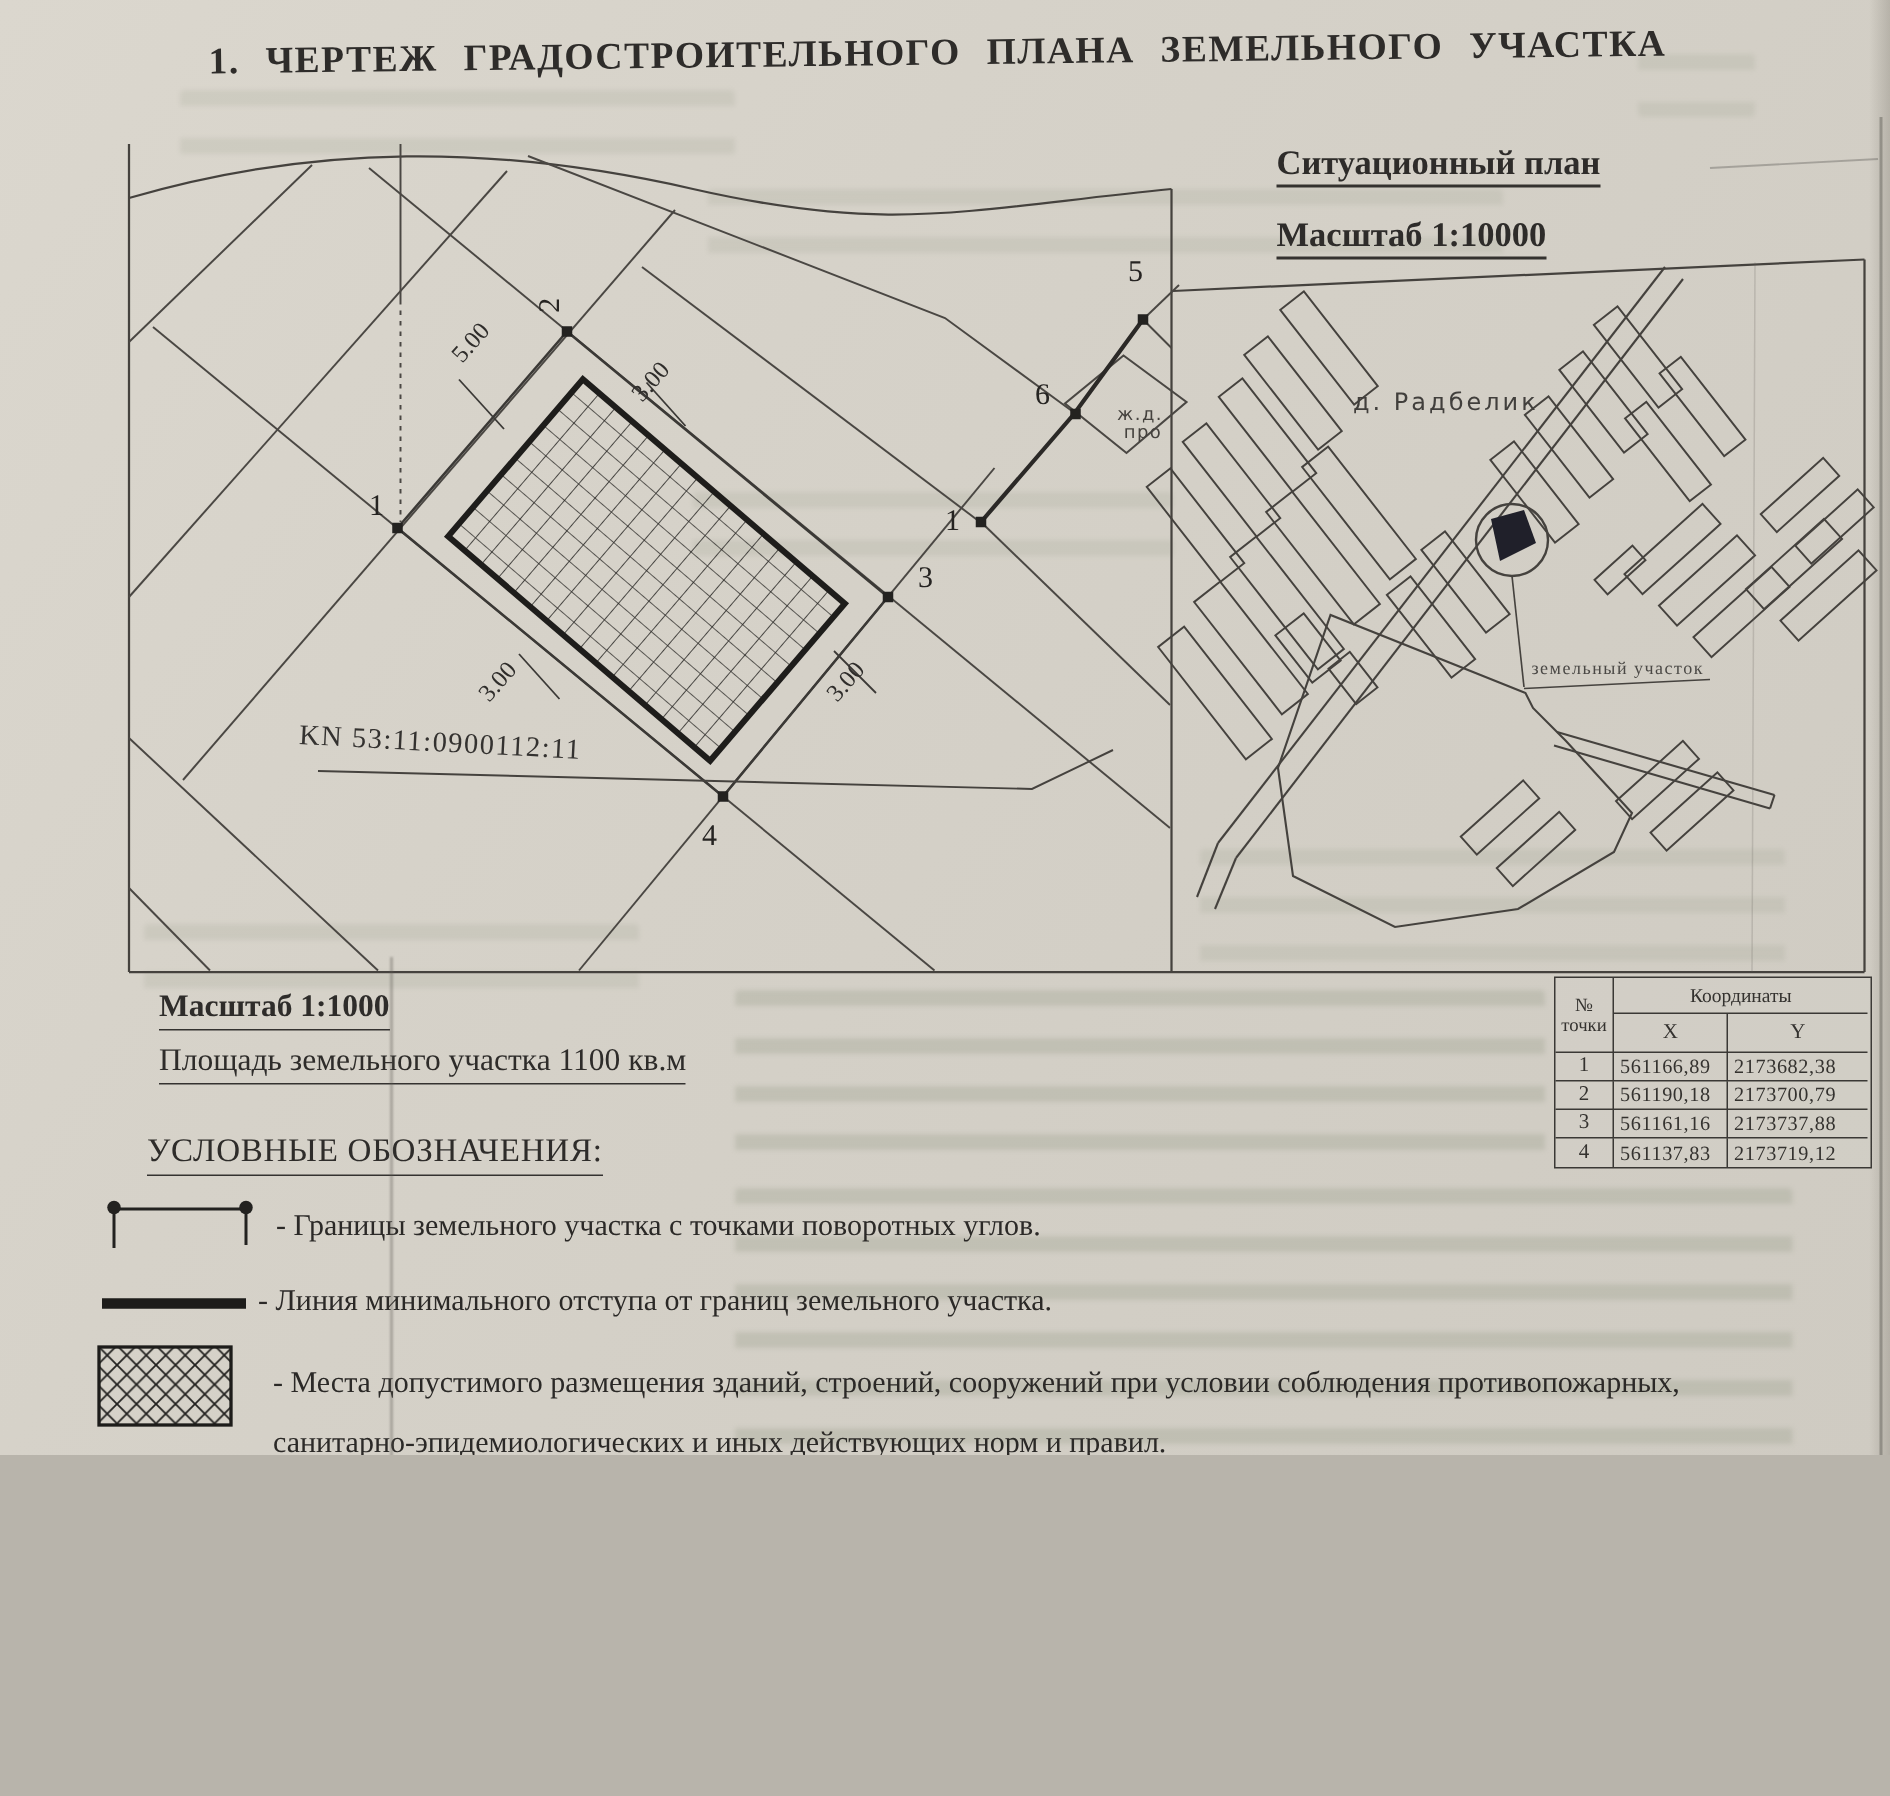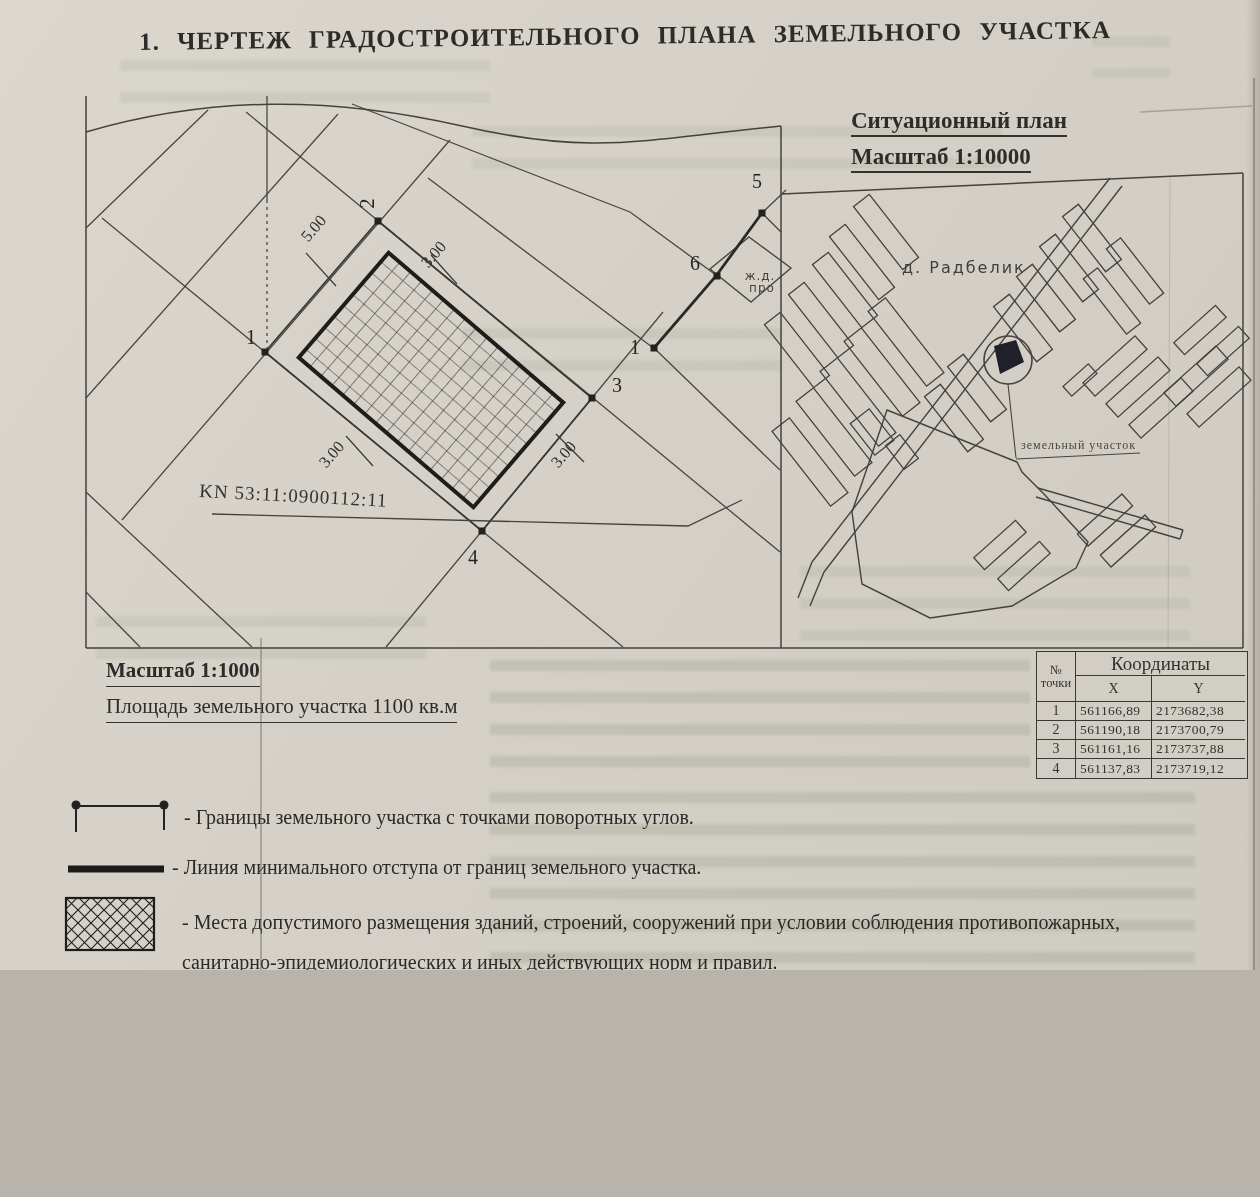--- a/index.html
+++ b/index.html
@@ -32,21 +32,21 @@
       font-size:12px;color:#45423e;letter-spacing:1px;}
   
   .ctable{position:absolute;left:1036px;top:651px;width:210px;border:1.7px solid #3a3835;
       display:grid;grid-template-columns:39px 76px 93px;grid-template-rows:24px 26px 19px 19px 19px 19px;
       font-size:14px;color:#34322f;background:rgba(255,255,255,0.04);}
   .ctable div{border-right:1.4px solid #3a3835;border-bottom:1.4px solid #3a3835;
       display:flex;align-items:center;justify-content:center;overflow:hidden;}
   .ctable .noR{border-right:none;}
   .ctable .noB{border-bottom:none;}
   .cell-pt{grid-row:1 / span 2;flex-direction:column;font-size:12.5px;line-height:13px;}
-  .cell-co{grid-column:2 / span 2;font-size:19px;}
+  .cell-co{grid-column:2 / span 2;font-size:13px;}
   .cell-v{justify-content:flex-start !important;padding-left:4px;letter-spacing:.4px;font-size:13.5px;}
   
   .wm-brand{position:absolute;left:980px;top:1012px;font-family:"DejaVu Sans",sans-serif;font-weight:bold;
       font-size:50px;color:rgba(250,248,242,.55);letter-spacing:3px;}
   .wm-id{position:absolute;left:993px;top:1060px;font-family:"DejaVu Sans",sans-serif;font-weight:bold;
       font-size:27px;color:rgba(250,248,242,.45);letter-spacing:1px;}
 </style>
 </head>
 <body>
 
@@ -189,21 +189,21 @@
     <rect x="66" y="898" width="88" height="52" fill="url(#xhatch)" stroke="#1d1c1a" stroke-width="2.2"></rect>
 
     <g class="wm-pin-g" transform="translate(948 1040) rotate(14)">
       <path d="M 0 -26 C 14 -26 24 -16 24 -2 C 24 10 10 22 0 36 C -10 22 -24 10 -24 -2 C -24 -16 -14 -26 0 -26 Z" fill="rgba(250,248,242,.5)" transform="scale(0.95)"></path>
       <circle cx="0" cy="-3" r="8" fill="#d6d2c9" opacity=".85"></circle>
     </g>
   </svg>
 
   <div class="title">1. ЧЕРТЕЖ  ГРАДОСТРОИТЕЛЬНОГО  ПЛАНА  ЗЕМЕЛЬНОГО  УЧАСТКА</div>
 
-  <div class="sit-h" style="left:851px;top:108px;">Ситуационный план</div>
+  <div class="sit-h" style="left:851px;top:96px;">Ситуационный план</div>
   <div class="sit-h" style="left:851px;top:144px;">Масштаб 1:10000</div>
   <div class="village">д. Радбелик</div>
   <div class="plot-lbl">земельный участок</div>
 
   <div class="pt" style="left:246px;top:326px;">1</div>
   <div class="pt" style="left:362px;top:192px;transform:rotate(-90deg);">2</div>
   <div class="pt" style="left:612px;top:374px;">3</div>
   <div class="pt" style="left:468px;top:546px;">4</div>
   <div class="pt" style="left:752px;top:170px;">5</div>
   <div class="pt" style="left:690px;top:252px;">6</div>
@@ -217,20 +217,23 @@
   <div class="kn">KN  53:11:0900112:11</div>
 
   <div class="sign" style="left:736px;top:249px;margin-top:32px;">про</div>
   <div class="sign" style="left:734px;top:269px;">ж.д.</div>
 
   <div class="txt21" style="left:106px;top:658px;font-weight:bold;">
     <span class="u-line">Масштаб 1:1000</span>
   </div>
   <div class="txt21" style="left:106px;top:694px;">
     <span class="u-line">Площадь земельного участка 1100 кв.м</span>
+  </div>
+  <div class="leg-title">
+    <span class="u-line">УСЛОВНЫЕ ОБОЗНАЧЕНИЯ:</span>
   </div>
   <div class="leg-item" style="left:184px;top:806px;width:780px;">- Границы земельного участка с точками поворотных углов.</div>
   <div class="leg-item" style="left:172px;top:856px;width:780px;">- Линия минимального отступа от границ земельного участка.</div>
   <div class="leg-item" style="left:182px;top:902px;width:1015px;line-height:40px;">- Места допустимого размещения зданий, строений, сооружений при условии соблюдения противопожарных, санитарно-эпидемиологических и иных действующих норм и правил.</div>
 
   <div class="ctable">
     <div class="cell-pt">
       <span>№</span>
       <span>точки</span>
     </div>

